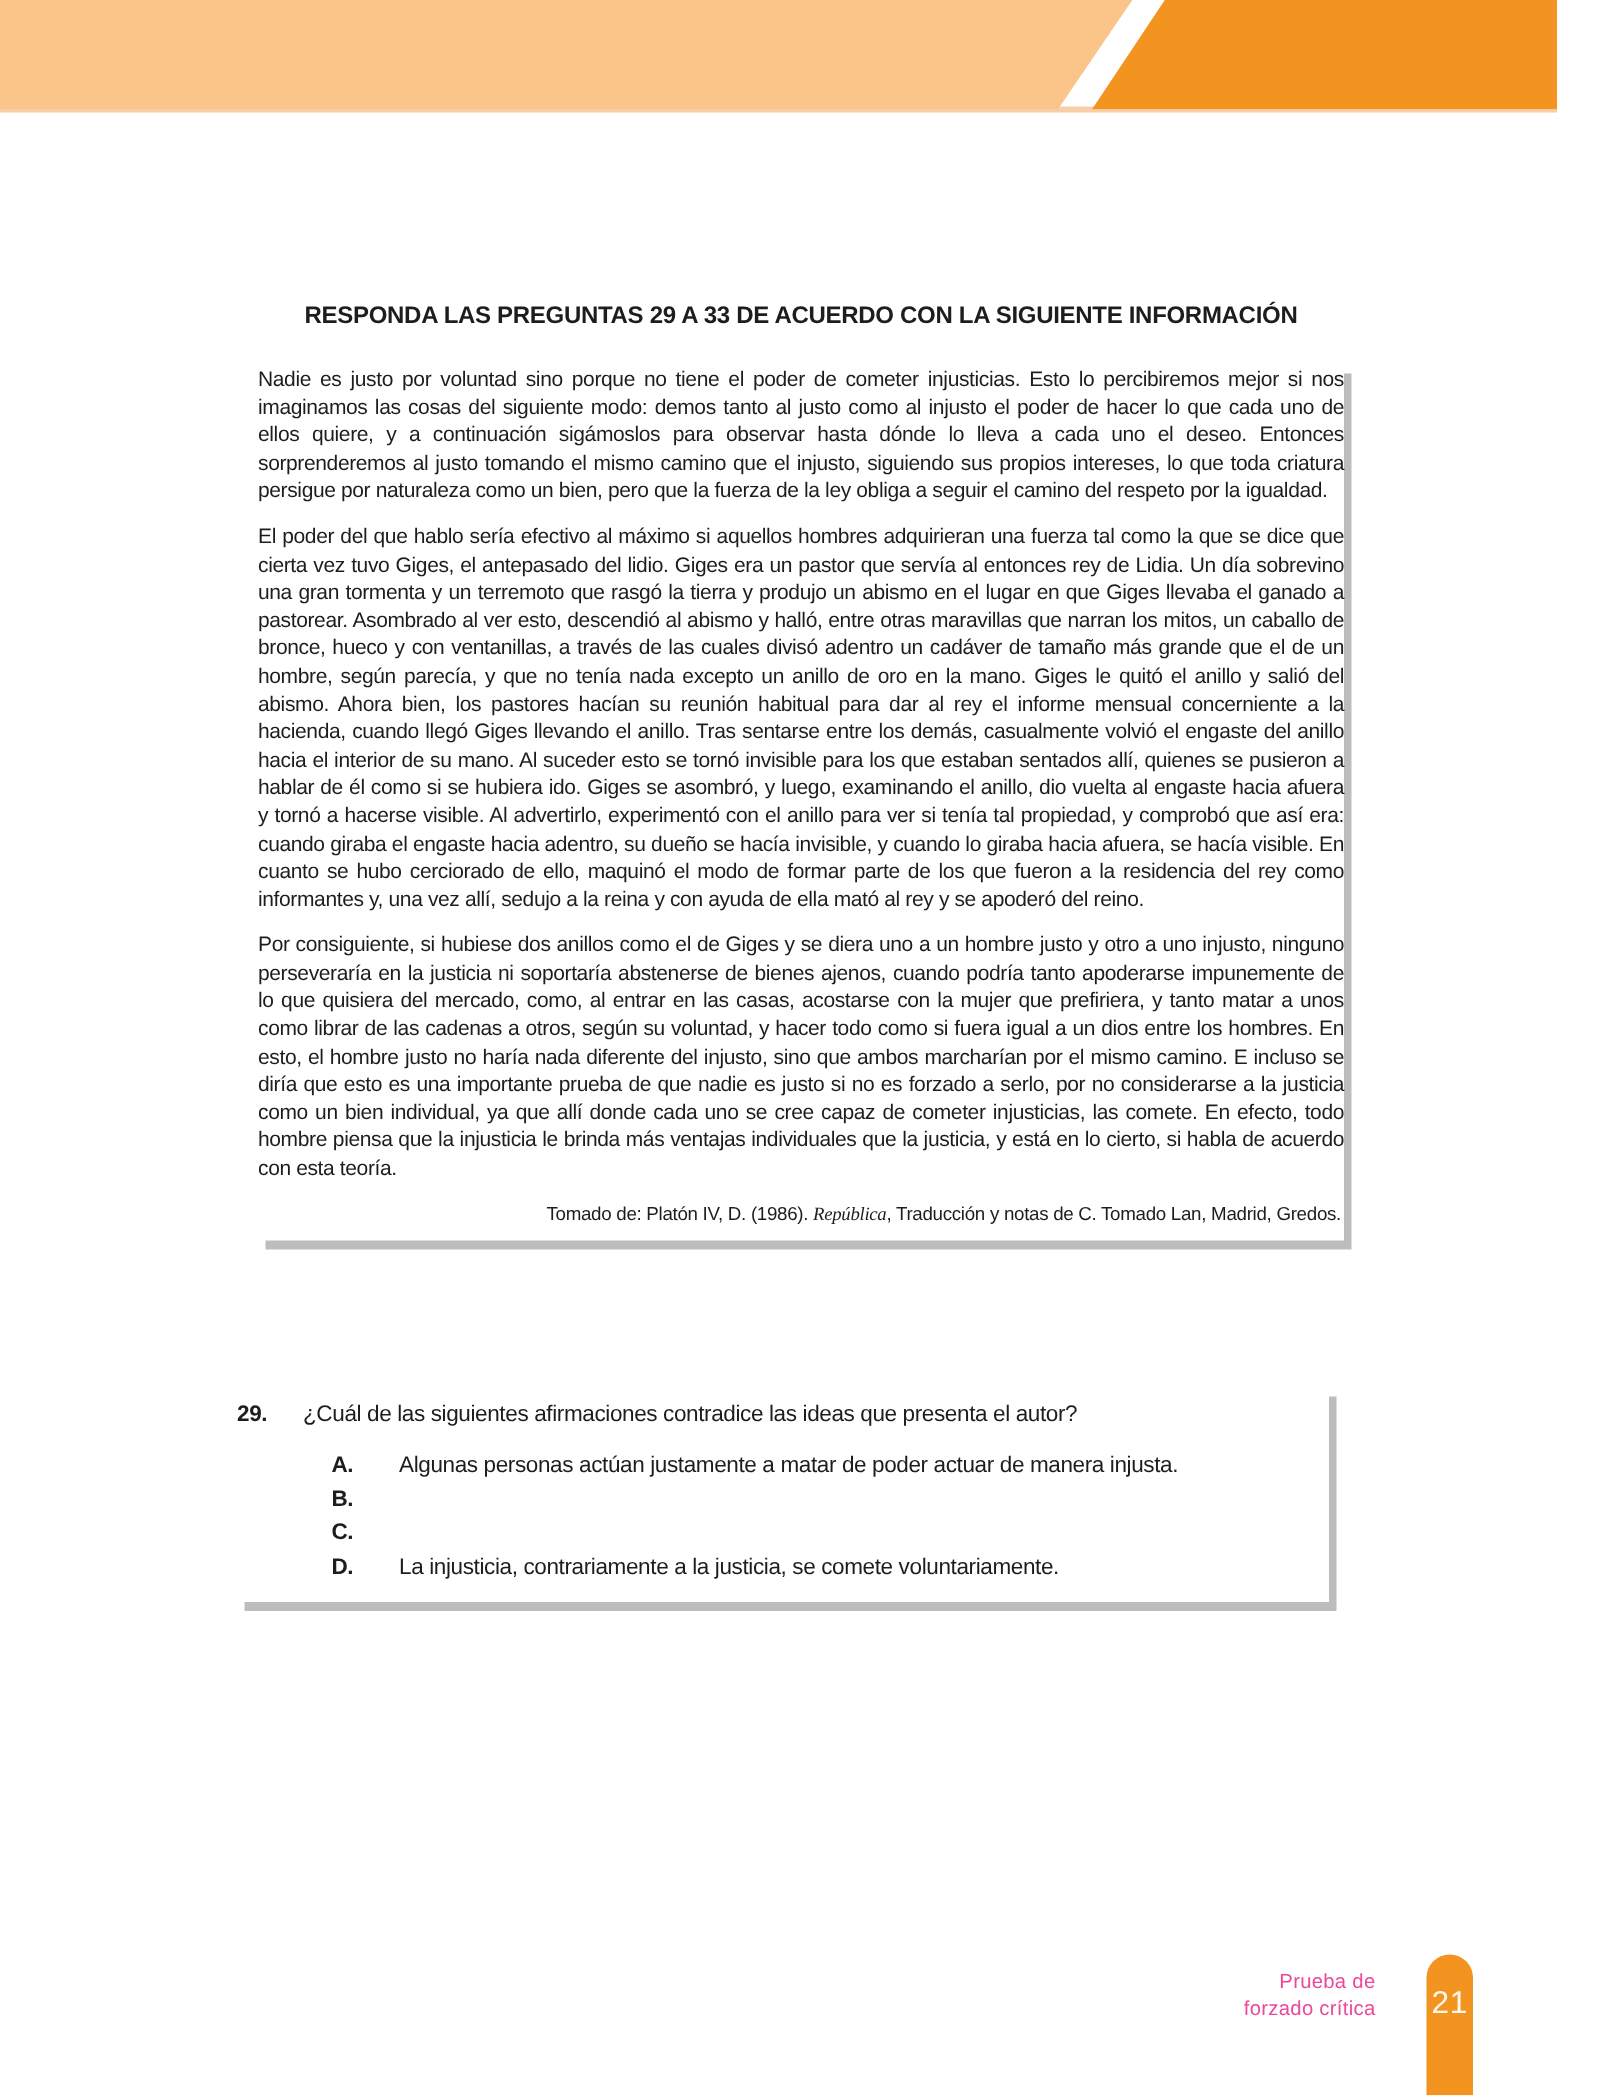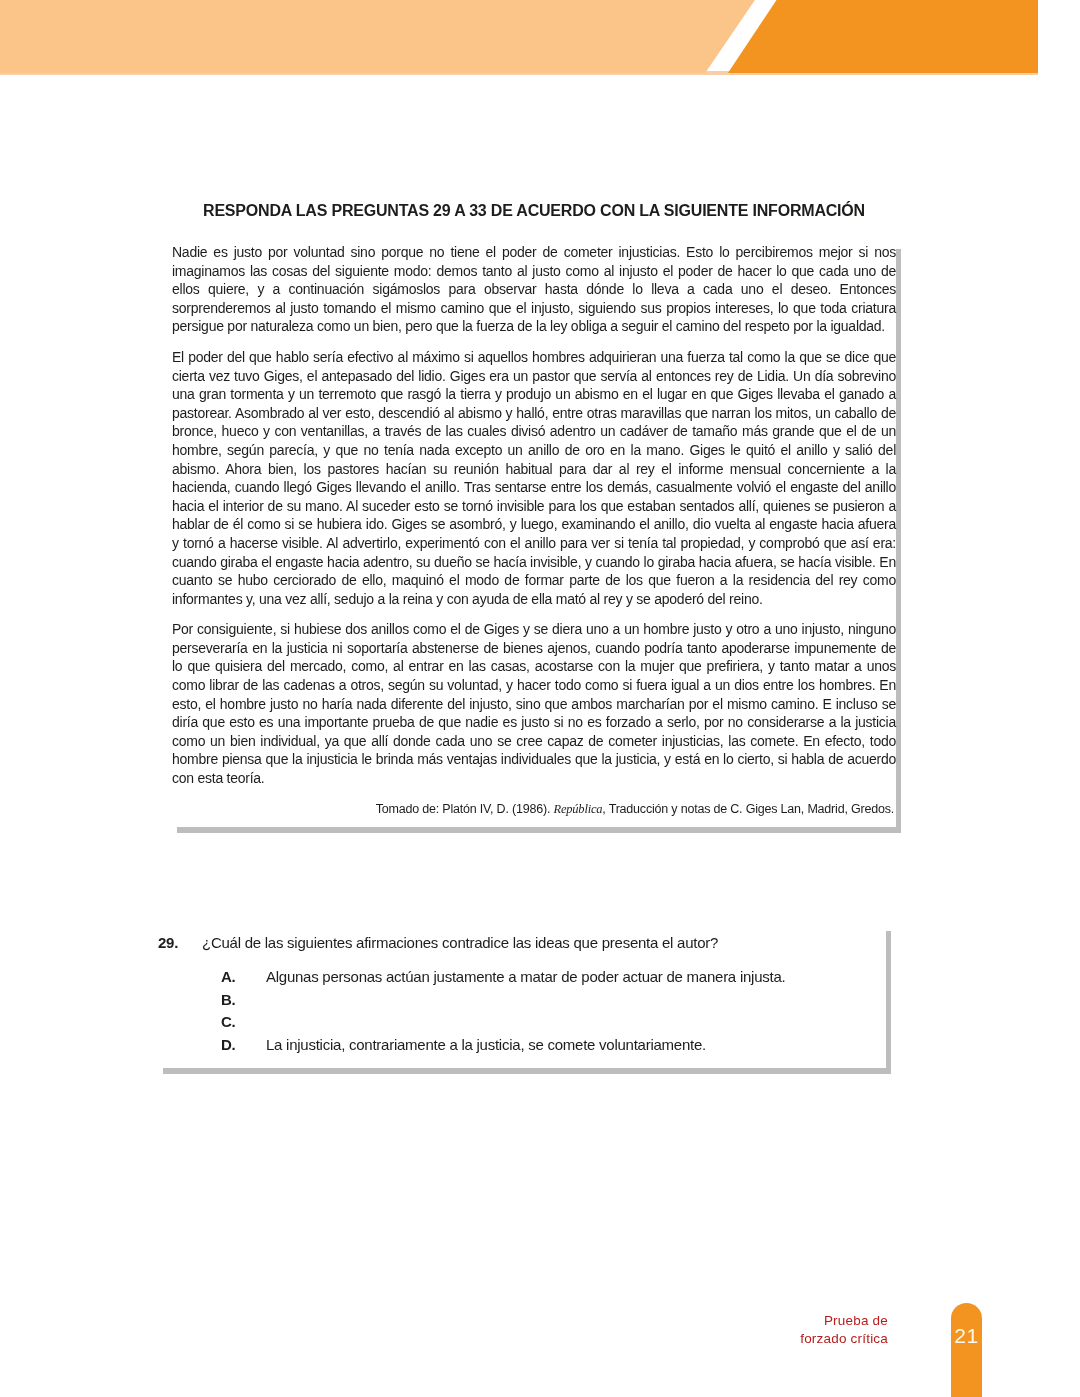--- a/index.html
+++ b/index.html
@@ -71,23 +71,23 @@
   .question-row { display: flex; font-size: 15px; letter-spacing: -0.25px; line-height: 19px; }
   .question-number { width: 44px; font-weight: bold; flex: 0 0 44px; }
   .question-text { flex: 1; }
   .options { margin-top: 14px; }
   .option-row { display: flex; font-size: 15px; letter-spacing: -0.25px; line-height: 22.5px; }
   .option-label { margin-left: 63px; width: 45px; flex: 0 0 45px; font-weight: bold; }
   .option-text { flex: 1; padding-right: 10px; }
 
   
   .footer-page-label {
-    position: absolute; top: 1312px; right: 150px;
+    position: absolute; top: 1312px; right: 121px;
     text-align: right;
-    color: #b91c1c;
+    color: #ec4899;
     font-size: 13.5px; line-height: 17.5px;
     letter-spacing: 0.2px;
   }
   .page-number-tab {
     position: absolute; left: 951px; top: 1303px;
     width: 31px; height: 94px;
     background: #f2941f;
     border-radius: 16px 16px 0 0;
     text-align: center;
   }
@@ -109,21 +109,21 @@
     <div class="band-dark"></div>
   </div>
 
   <div class="instruction-title">RESPONDA LAS PREGUNTAS 29 A 33 DE ACUERDO CON LA SIGUIENTE INFORMACIÓN</div>
 
   <div class="passage-panel">
     <p>Nadie es justo por voluntad sino porque no tiene el poder de cometer injusticias. Esto lo percibiremos mejor si nos imaginamos las cosas del siguiente modo: demos tanto al justo como al injusto el poder de hacer lo que cada uno de ellos quiere, y a continuación sigámoslos para observar hasta dónde lo lleva a cada uno el deseo. Entonces sorprenderemos al justo tomando el mismo camino que el injusto, siguiendo sus propios intereses, lo que toda criatura persigue por naturaleza como un bien, pero que la fuerza de la ley obliga a seguir el camino del respeto por la igualdad.</p>
     <p>El poder del que hablo sería efectivo al máximo si aquellos hombres adquirieran una fuerza tal como la que se dice que cierta vez tuvo Giges, el antepasado del lidio. Giges era un pastor que servía al entonces rey de Lidia. Un día sobrevino una gran tormenta y un terremoto que rasgó la tierra y produjo un abismo en el lugar en que Giges llevaba el ganado a pastorear. Asombrado al ver esto, descendió al abismo y halló, entre otras maravillas que narran los mitos, un caballo de bronce, hueco y con ventanillas, a través de las cuales divisó adentro un cadáver de tamaño más grande que el de un hombre, según parecía, y que no tenía nada excepto un anillo de oro en la mano. Giges le quitó el anillo y salió del abismo. Ahora bien, los pastores hacían su reunión habitual para dar al rey el informe mensual concerniente a la hacienda, cuando llegó Giges llevando el anillo. Tras sentarse entre los demás, casualmente volvió el engaste del anillo hacia el interior de su mano. Al suceder esto se tornó invisible para los que estaban sentados allí, quienes se pusieron a hablar de él como si se hubiera ido. Giges se asombró, y luego, examinando el anillo, dio vuelta al engaste hacia afuera y tornó a hacerse visible. Al advertirlo, experimentó con el anillo para ver si tenía tal propiedad, y comprobó que así era: cuando giraba el engaste hacia adentro, su dueño se hacía invisible, y cuando lo giraba hacia afuera, se hacía visible. En cuanto se hubo cerciorado de ello, maquinó el modo de formar parte de los que fueron a la residencia del rey como informantes y, una vez allí, sedujo a la reina y con ayuda de ella mató al rey y se apoderó del reino.</p>
     <p>Por consiguiente, si hubiese dos anillos como el de Giges y se diera uno a un hombre justo y otro a uno injusto, ninguno perseveraría en la justicia ni soportaría abstenerse de bienes ajenos, cuando podría tanto apoderarse impunemente de lo que quisiera del mercado, como, al entrar en las casas, acostarse con la mujer que prefiriera, y tanto matar a unos como librar de las cadenas a otros, según su voluntad, y hacer todo como si fuera igual a un dios entre los hombres. En esto, el hombre justo no haría nada diferente del injusto, sino que ambos marcharían por el mismo camino. E incluso se diría que esto es una importante prueba de que nadie es justo si no es forzado a serlo, por no considerarse a la justicia como un bien individual, ya que allí donde cada uno se cree capaz de cometer injusticias, las comete. En efecto, todo hombre piensa que la injusticia le brinda más ventajas individuales que la justicia, y está en lo cierto, si habla de acuerdo con esta teoría.</p>
     <div class="source-attribution">
-      <span>Tomado de: Platón IV, D. (1986). </span><span class="book-italic">República</span><span>, Traducción y notas de C. Giges Lan, Madrid, Gredos.</span>
+      <span>Tomado de: Platón IV, D. (1986). </span><span class="book-italic">República</span><span>, Traducción y notas de C. Tomado Lan, Madrid, Gredos.</span>
     </div>
   </div>
 
   <div class="question-panel">
     <div class="question-row">
       <span class="question-number">29.</span>
       <span class="question-text">¿Cuál de las siguientes afirmaciones contradice las ideas que presenta el autor?</span>
     </div>
     <div class="options">
       <div class="option-row">

